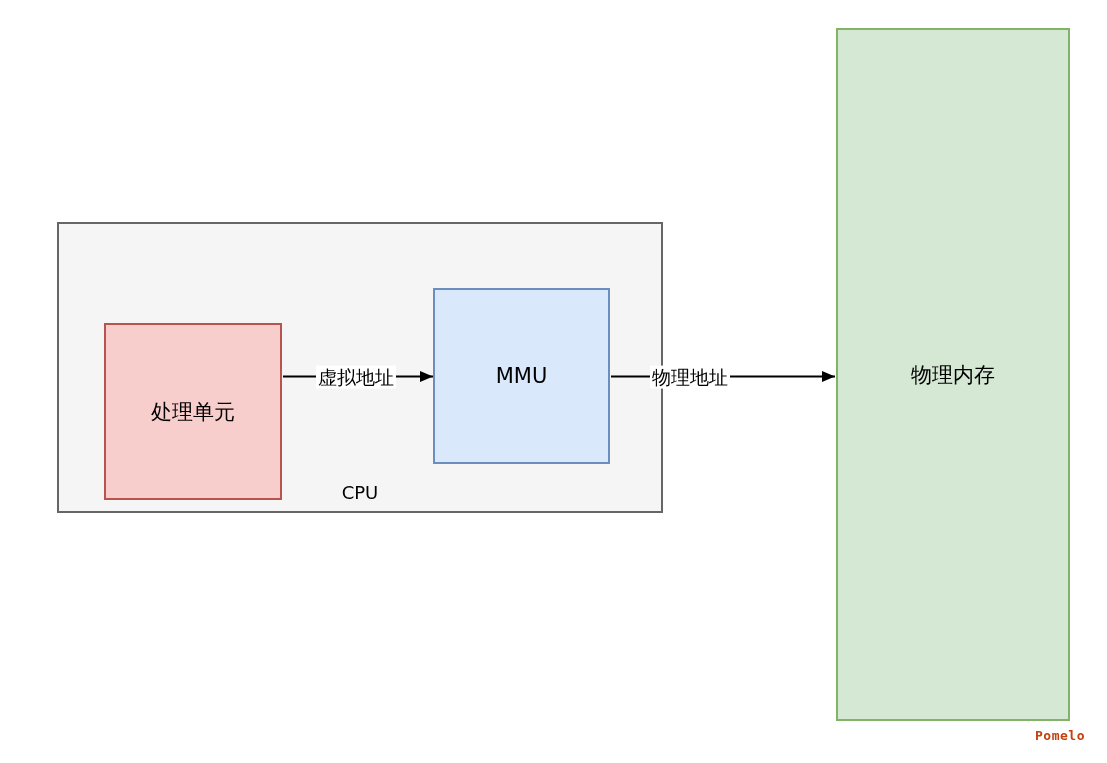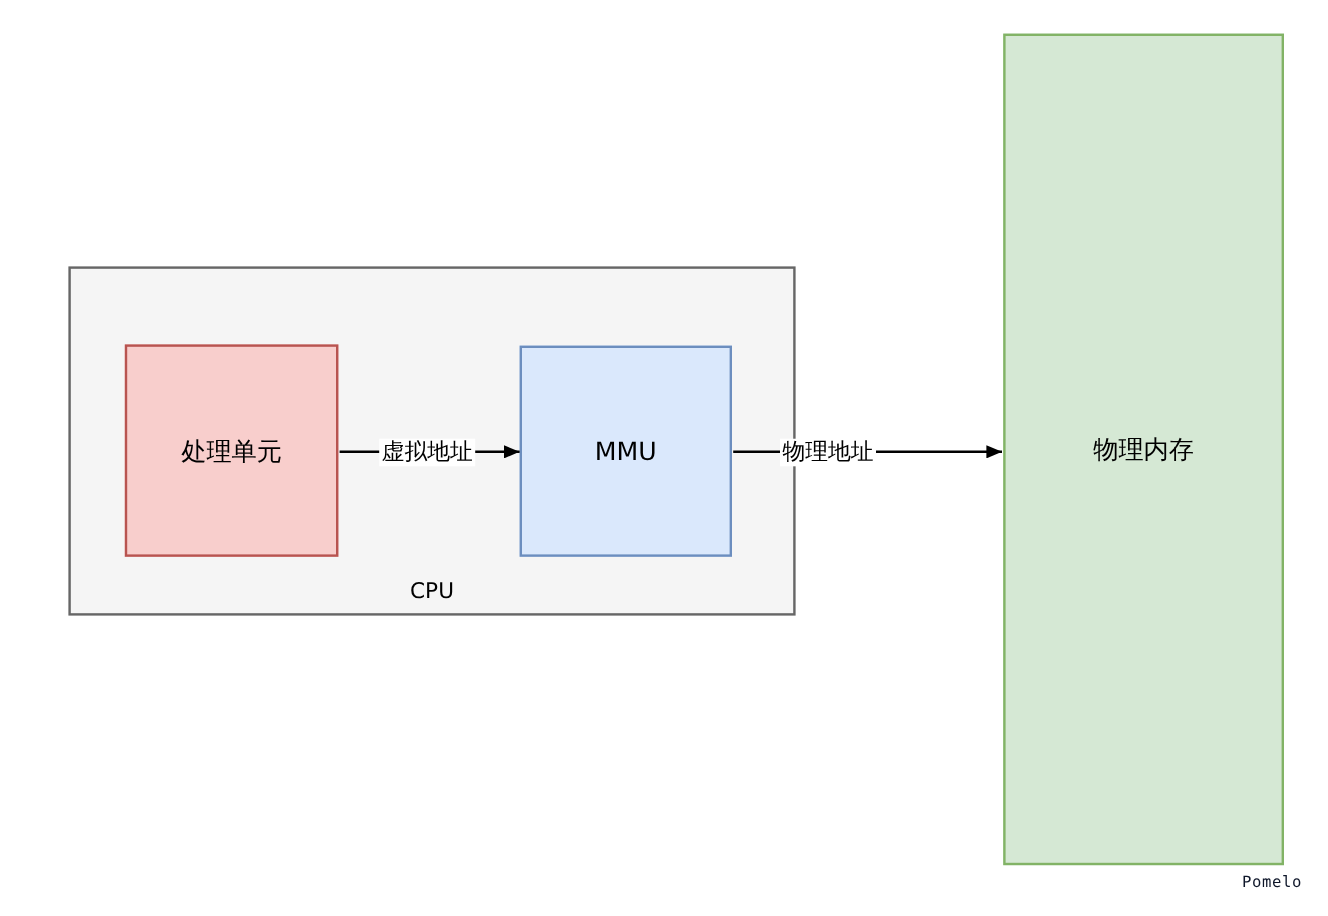--- a/index.html
+++ b/index.html
@@ -59,21 +59,21 @@
 </style>
 </head>
 <body>
 
 <div class="canvas">
 
   <div class="node" id="cpu-group" style="background-color: rgb(245, 245, 245); border-color: rgb(102, 102, 102);">
     <div class="group-label">CPU</div>
   </div>
 
-  <div class="node" id="processing-unit" style="background-color: rgb(248, 206, 204); border-color: rgb(184, 84, 80);">
+  <div class="node" id="processing-unit" style="background-color: rgb(248, 206, 204); border-color: rgb(184, 84, 80); margin-top: 36px;">
     <span>处理单元</span>
   </div>
 
   <div class="node" id="physical-memory" style="background-color: rgb(213, 232, 212); border-color: rgb(130, 179, 102);">
     <span>物理内存</span>
   </div>
 
   <div class="node" id="mmu" style="background-color: rgb(218, 232, 252); border-color: rgb(108, 142, 191);">
     <span>MMU</span>
   </div>
@@ -89,15 +89,15 @@
     </g>
     <g>
       <line x1="611" y1="376.5" x2="835" y2="376.5" stroke="#000000" stroke-width="2" marker-end="url(#arrowhead)"></line>
     </g>
   </svg>
 
   <div class="edge-label" id="label-virtual">虚拟地址</div>
 
   <div class="edge-label" id="label-physical">物理地址</div>
 
-  <div class="watermark" style="color: #0f172a;">Pomelo</div>
+  <div class="watermark" style="color: #c2410c; font-weight: bold;">Pomelo</div>
 
 </div>
 
 </body></html>

